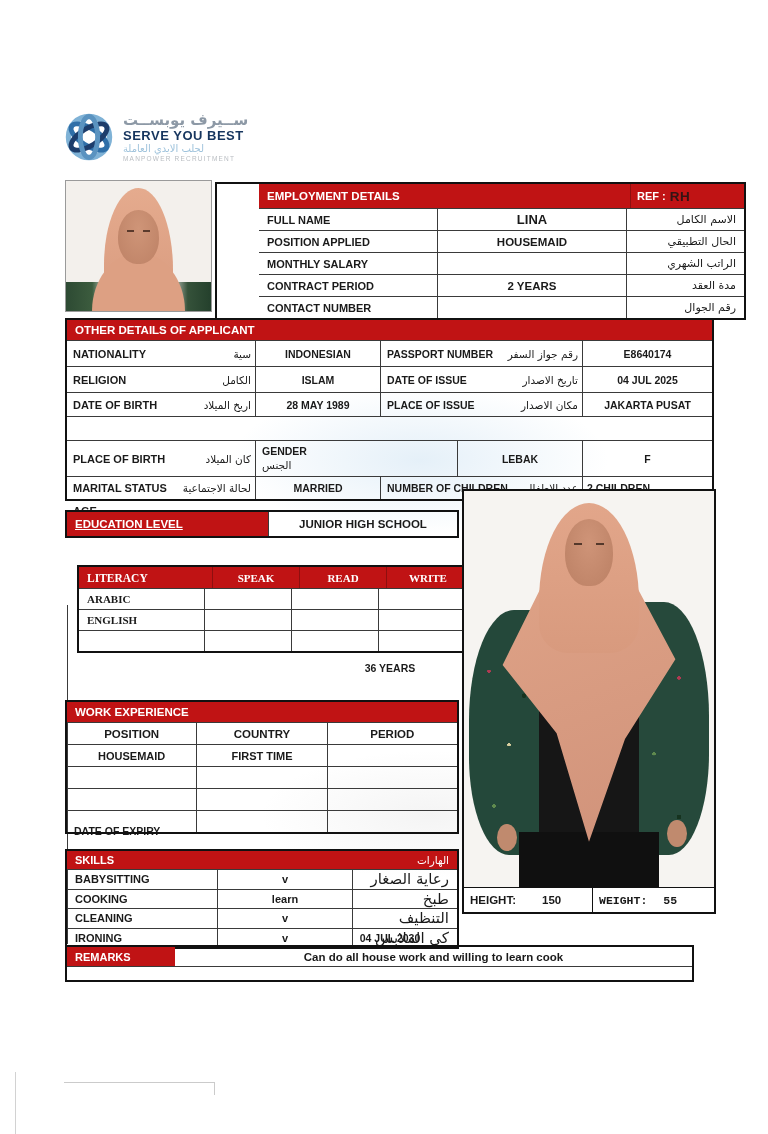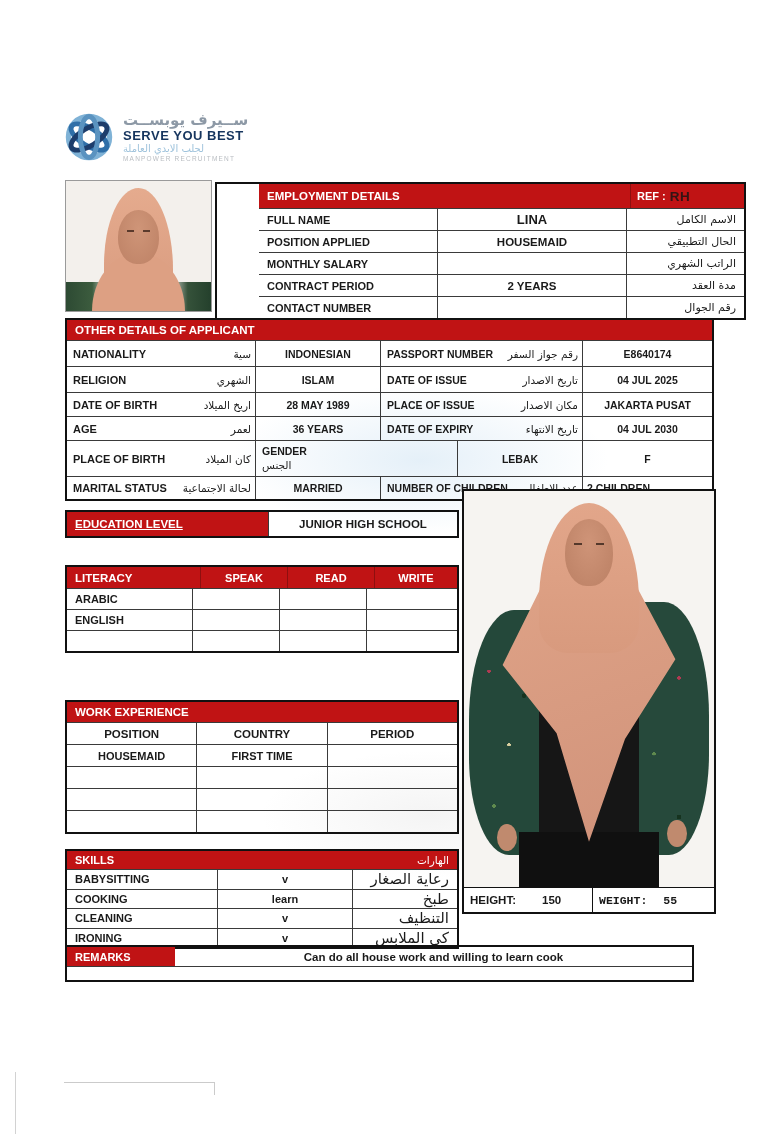--- a/index.html
+++ b/index.html
@@ -71,21 +71,21 @@
   .o-row .rv{flex:1;border-left:1px solid var(--bd);justify-content:center;font-weight:bold;font-size:10.5px;}
   .o-row .rv.left{justify-content:flex-start;padding-left:4px;}
   .rl.twolines{flex-direction:column;align-items:flex-start;justify-content:center;line-height:1.25;}
 
   
   .edu{position:absolute;left:65px;top:510px;width:390px;height:24px;display:flex;border:2px solid var(--obd);}
   .edu-label{flex:0 0 193px;display:flex;align-items:center;padding-left:8px;font-size:11.5px;text-decoration:underline;}
   .edu-value{flex:1;display:flex;align-items:center;justify-content:center;font-weight:bold;font-size:11.5px;border-left:1px solid var(--bd);}
 
   
-  .lit{position:absolute;left:65px;top:565px;width:390px;border:2px solid var(--obd);}
+  .lit{position:absolute;left:77px;top:565px;width:390px;border:2px solid var(--obd);font-family:Liberation Serif, serif;}
   .lit-header{display:flex;height:21px;}
   .lit-header .h1{flex:0 0 125px;padding-left:8px;font-size:11.5px;display:flex;align-items:center;}
   .lit-header .h{flex:0 0 87px;justify-content:center;font-size:11px;border-left:1px solid #8e0f0f;}
   .lit-header .h.last{flex:1;}
   .lit-row{display:flex;height:20px;border-top:1px solid var(--bd);}
   .lit-row .c1{flex:0 0 125px;padding-left:8px;font-weight:bold;font-size:11px;}
   .lit-row .c{flex:0 0 87px;border-left:1px solid var(--bd);justify-content:center;font-size:11px;}
   .lit-row .c.last{flex:1;}
 
   
@@ -233,42 +233,42 @@
       <span class="cell lv">INDONESIAN</span>
       <span class="cell rl">
           <span>PASSPORT NUMBER</span>
           <span class="ar">رقم جواز السفر</span>
         </span>
       <span class="cell rv">E8640174</span>
     </div>
     <div class="o-row" style="height:25px;">
       <span class="cell ll">
           <span>RELIGION</span>
-          <span class="ar">الشهري</span>
+          <span class="ar">الكامل</span>
         </span>
       <span class="cell lv">ISLAM</span>
       <span class="cell rl">
           <span>DATE OF ISSUE</span>
           <span class="ar">تاريخ الاصدار</span>
         </span>
       <span class="cell rv">04 JUL  2025</span>
     </div>
     <div class="o-row" style="height:23px;">
       <span class="cell ll">
           <span>DATE OF BIRTH</span>
           <span class="ar">اريخ الميلاد</span>
         </span>
       <span class="cell lv">28 MAY 1989</span>
       <span class="cell rl">
           <span>PLACE OF ISSUE</span>
           <span class="ar">مكان الاصدار</span>
         </span>
       <span class="cell rv">JAKARTA PUSAT</span>
     </div>
-    <div class="o-row" style="height:23px;">
+    <div class="o-row" style="height:23px;flex-direction:column;">
       <span class="cell ll">
           <span>AGE</span>
           <span class="ar">لعمر</span>
         </span>
       <span class="cell lv">36  YEARS</span>
       <span class="cell rl">
           <span>DATE OF EXPIRY</span>
           <span class="ar">تاريخ الانتهاء</span>
         </span>
       <span class="cell rv">04 JUL  2030</span>

